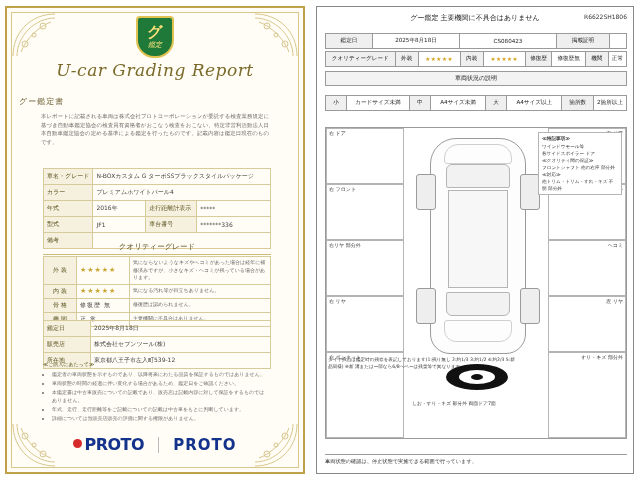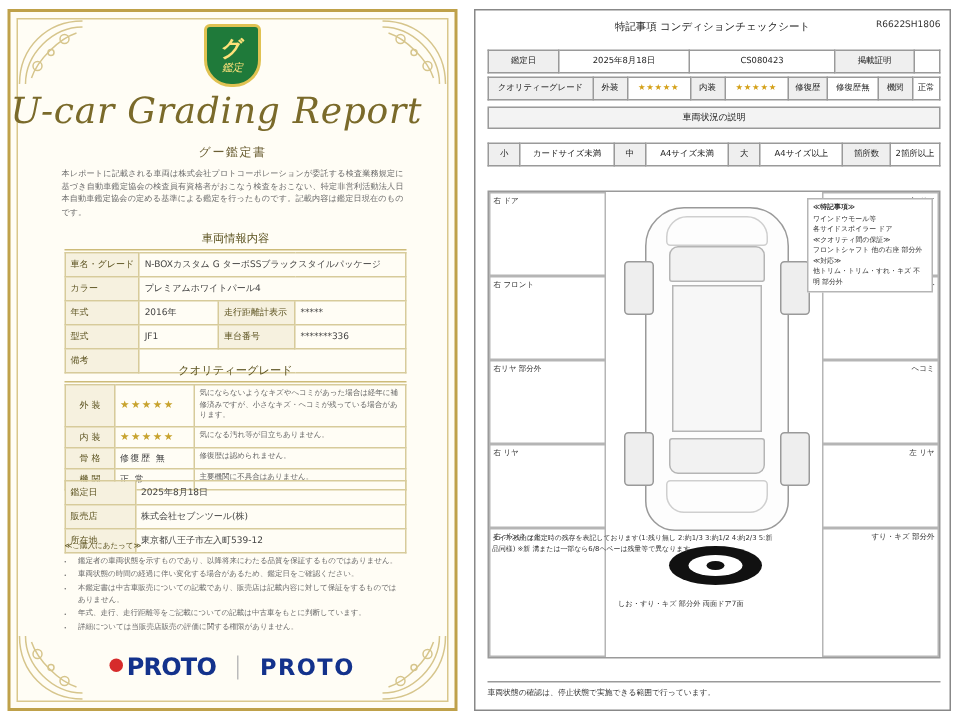--- a/index.html
+++ b/index.html
@@ -31,26 +31,26 @@
     width:38px;height:42px;background:#1f7a3a;
     border:2px solid #e0c252;box-sizing:border-box;
     border-radius:4px 4px 18px 18px;
     display:flex;flex-direction:column;align-items:center;justify-content:center;
     color:#ffe27a;
   }
   .crest .k1{font-size:15px;font-weight:bold;line-height:14px;}
   .crest .k2{font-size:7px;line-height:9px;margin-top:2px;font-style:italic;}
 
   .title{
-    position:absolute;left:0;right:0;top:52px;text-align:left;
+    position:absolute;left:0;right:0;top:52px;text-align:center;
     font-family:"DejaVu Serif","Liberation Serif",serif;
-    font-style:italic;font-size:24px;color:#7a6a2a;letter-spacing:.5px;
+    font-style:italic;font-size:17px;color:#7a6a2a;letter-spacing:.5px;
   }
   .subtitle{
-    position:absolute;left:0;right:0;top:88px;text-align:center;
+    position:absolute;left:12px;right:0;top:88px;text-align:left;
     font-size:8px;color:#6b5f34;letter-spacing:1px;
   }
   .blurb{
     position:absolute;left:34px;right:34px;top:104px;
     font-size:5.4px;line-height:8.5px;color:#6a6a6a;text-align:justify;
   }
 
   .sec-head{
     position:absolute;left:36px;width:228px;text-align:center;
     font-size:7.5px;color:#5c5320;border-bottom:1px solid #cdbb79;padding-bottom:2px;
@@ -217,21 +217,20 @@
       <div class="shield">
         <div class="k1">グ</div>
         <div class="k2">鑑定</div>
       </div>
     </div>
 
     <div class="title">U-car Grading Report</div>
     <div class="subtitle">グー鑑定書</div>
     <div class="blurb">本レポートに記載される車両は株式会社プロトコーポレーションが委託する検査業務規定に基づき自動車鑑定協会の検査員有資格者がおこなう検査をおこない、特定非営利活動法人日本自動車鑑定協会の定める基準による鑑定を行ったものです。記載内容は鑑定日現在のものです。</div>
 
-    <div class="sec-head" style="top:146px;">車両情報内容</div>
 
     <table class="tbl" style="top:160px;">
       <tbody>
           <tr>
         <td class="lab">車名・グレード</td>
         <td colspan="3">N-BOXカスタム G ターボSSブラックスタイルパッケージ</td>
       </tr>
       <tr>
         <td class="lab">カラー</td>
         <td colspan="3">プレミアムホワイトパール4</td>
@@ -311,21 +310,21 @@
     </div>
 
     <div class="logos">
       <span class="logo-dot"></span><span class="logo-proto">PROTO</span>
       <span class="logo-sep"></span>
       <span class="logo-jaaa">PROTO</span>
     </div>
   </div>
 
   <div class="right">
-    <div class="r-title">特記事項 コンディションチェックシート</div>
+    <div class="r-title">グー鑑定 主要機関に不具合はありません</div>
     <div class="r-id">R6622SH1806</div>
 
     <table class="rt" style="top:26px;">
       <tbody>
           <tr>
         <td class="lab" style="width:40px;">鑑定日</td>
         <td style="width:80px;">2025年8月18日</td>
         <td style="width:90px;">CS080423</td>
         <td class="lab" style="width:46px;">掲載証明</td>
         <td></td>

